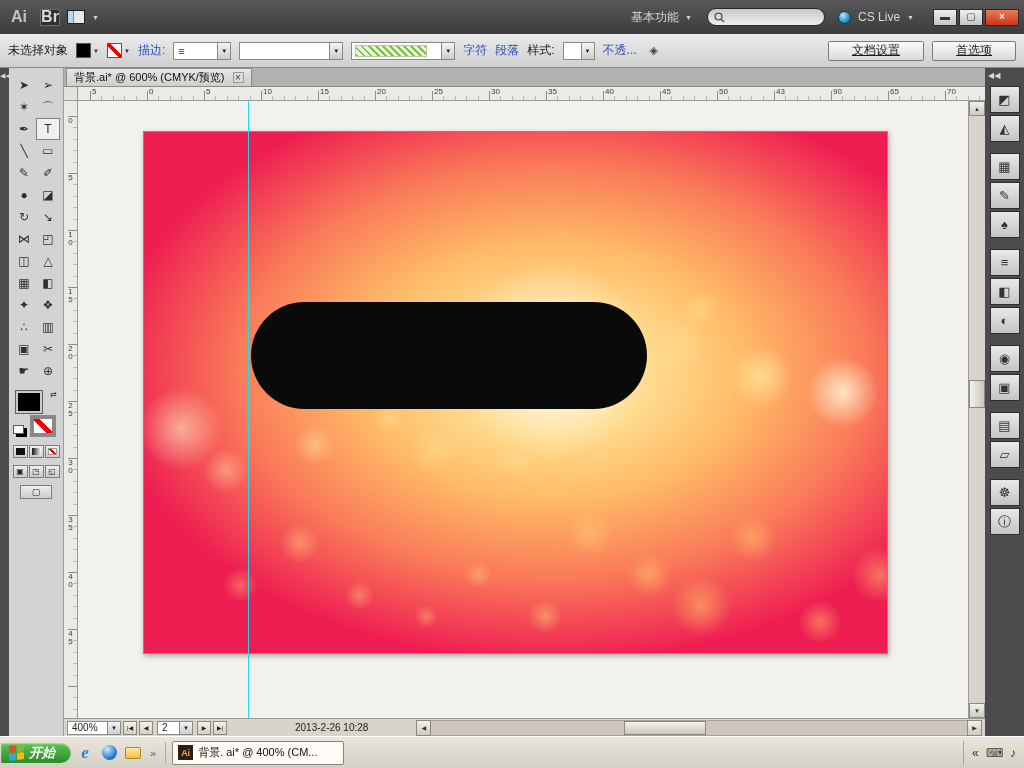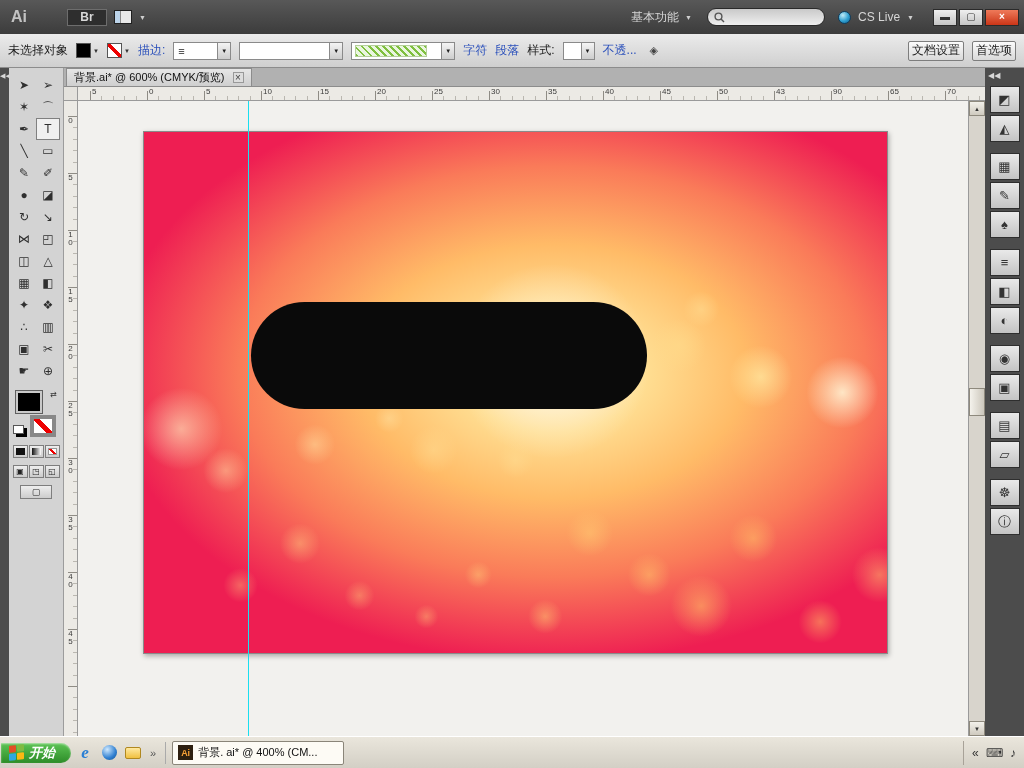--- a/index.html
+++ b/index.html
@@ -2,21 +2,21 @@
 <html><head>
 <meta charset="utf-8">
 <style>
   * { margin:0; padding:0; box-sizing:border-box; }
   html,body { width:1024px; height:768px; overflow:hidden; font-family:"Liberation Sans","DejaVu Sans",sans-serif; }
   .app { width:1024px; height:768px; display:flex; flex-direction:column; background:#14532d; }
 
   
   .titlebar { height:34px; background:linear-gradient(#585858,#3c3c3c); display:flex; align-items:center; padding:0 5px; gap:7px; flex:0 0 auto; }
   .ai-logo { color:#c3c3c3; font-weight:bold; font-size:16px; padding:0 6px; }
-  .br-icon { width:40px; height:17px; background:#2e2e2e; border:1px solid #6d6d6d; color:#d8d8d8; font-size:12px; font-weight:bold; display:flex; align-items:center; justify-content:center;margin-left:27px; }
+  .br-icon { width:20px; height:17px; background:#2e2e2e; border:1px solid #6d6d6d; color:#d8d8d8; font-size:16px; font-weight:bold; display:flex; align-items:center; justify-content:center; }
   .layout-icon { width:18px; height:14px; background:#e8e8e8; border:1px solid #202020; display:flex; }
   .layout-icon i { display:block; width:6px; border-right:1px solid #888; background:#bcd4ea; }
   .dd-arrow { color:#cfcfcf; font-size:7px; }
   .workspace-btn { margin-left:auto; color:#d6d6d6; font-size:12px; display:flex; align-items:center; gap:6px; padding:3px 8px; }
   .search-box { width:118px; height:18px; background:linear-gradient(#c9c9c9,#efefef); border:1px solid #2a2a2a; border-radius:9px; display:flex; align-items:center; padding:0 6px; gap:4px; }
   .search-box svg { flex:0 0 auto; }
   .cslive-btn { color:#d6d6d6; font-size:12px; display:flex; align-items:center; gap:7px; padding:0 6px; }
   .cs-orb { width:13px; height:13px; border-radius:50%; background:radial-gradient(circle at 35% 30%, #bfeaf6, #2f9fd0 55%, #135f8e); border:1px solid #0d3d5e; }
   .winbtns { display:flex; gap:2px; margin-left:6px; }
   .winbtn { width:24px; height:17px; border:1px solid #2a2a2a; background:linear-gradient(#efefef,#c4c4c4); font-size:10px; color:#333; display:flex; align-items:center; justify-content:center; line-height:1; }
@@ -35,21 +35,21 @@
   .mini-arrow { font-size:6px; color:#333; margin-left:1px; }
   .combo { height:18px; background:#fff; border:1px solid #8a8a8a; display:flex; align-items:center; font-size:11px; }
   .combo .val { flex:1; padding:0 4px; overflow:hidden; white-space:nowrap; }
   .combo .arrow { width:13px; height:100%; border-left:1px solid #8a8a8a; background:linear-gradient(#f4f4f4,#cdcdcd); font-size:6px; display:flex; align-items:center; justify-content:center; color:#222; }
   .stroke-w { width:58px; }
   .brush-combo { width:104px; }
   .pattern-combo { width:104px; }
   .pattern-thumb { height:12px; width:72px; margin:0 3px; background:repeating-linear-gradient(45deg,#7fc03e 0 2px,#eaf6df 2px 5px); border:1px solid #b5cf9b; }
   .style-combo { width:32px; }
   .opt-icon { width:18px; height:16px; display:flex; align-items:center; justify-content:center; color:#444; font-size:11px; }
-  .cbtn { height:20px; padding:0 3px; background:linear-gradient(#fbfbfb,#d9d9d9); border:1px solid #7d7d7d; border-radius:2px; font-size:12px; display:flex; align-items:center; }
+  .cbtn { height:20px; padding:0 23px; background:linear-gradient(#fbfbfb,#d9d9d9); border:1px solid #7d7d7d; border-radius:2px; font-size:12px; display:flex; align-items:center;text-decoration:underline; }
   .push-right { margin-left:auto; }
 
   
   .main { flex:1 1 auto; display:flex; min-height:0; }
   .edge-strip { width:9px; background:#4c4c4c; color:#d8d8d8; font-size:7px; text-align:center; padding-top:4px; flex:0 0 auto; }
 
   
   .toolbar { width:55px; background:#d3d3d3; border-right:1px solid #9c9c9c; display:flex; flex-direction:column; align-items:center; padding-top:6px; flex:0 0 auto; }
   .tool-grid { display:grid; grid-template-columns:24px 24px; }
   .tool { height:22px; display:flex; align-items:center; justify-content:center; font-size:12px; color:#2f2f2f; border:1px solid transparent; }
@@ -405,20 +405,42 @@
           <div class="guide"></div>
         </div>
         <div class="vscroll">
           <div class="sc-btn">▲</div>
           <div class="vs-track">
             <div class="vs-thumb"></div>
           </div>
           <div class="sc-btn">▼</div>
         </div>
       </div>
+      <div class="statusbar">
+        <div class="combo mini zoom-combo">
+          <span class="val">400%</span>
+          <span class="arrow">▼</span>
+        </div>
+        <div class="nav-btn">|◀</div>
+        <div class="nav-btn">◀</div>
+        <div class="combo mini page-combo">
+          <span class="val">2</span>
+          <span class="arrow">▼</span>
+        </div>
+        <div class="nav-btn">▶</div>
+        <div class="nav-btn">▶|</div>
+        <span class="status-date">2013-2-26  10:28</span>
+        <div class="hscroll">
+          <div class="sc-btn">◀</div>
+          <div class="hs-track">
+            <div class="hs-thumb"></div>
+          </div>
+          <div class="sc-btn">▶</div>
+        </div>
+      </div>
     </div>
 
     <div class="right-dock">
       <span class="dock-collapse">◀◀</span>
       <div class="dock-icons">
 
       <div class="dock-btn">
             <span>◩</span>
           </div>
           <div class="dock-btn">

